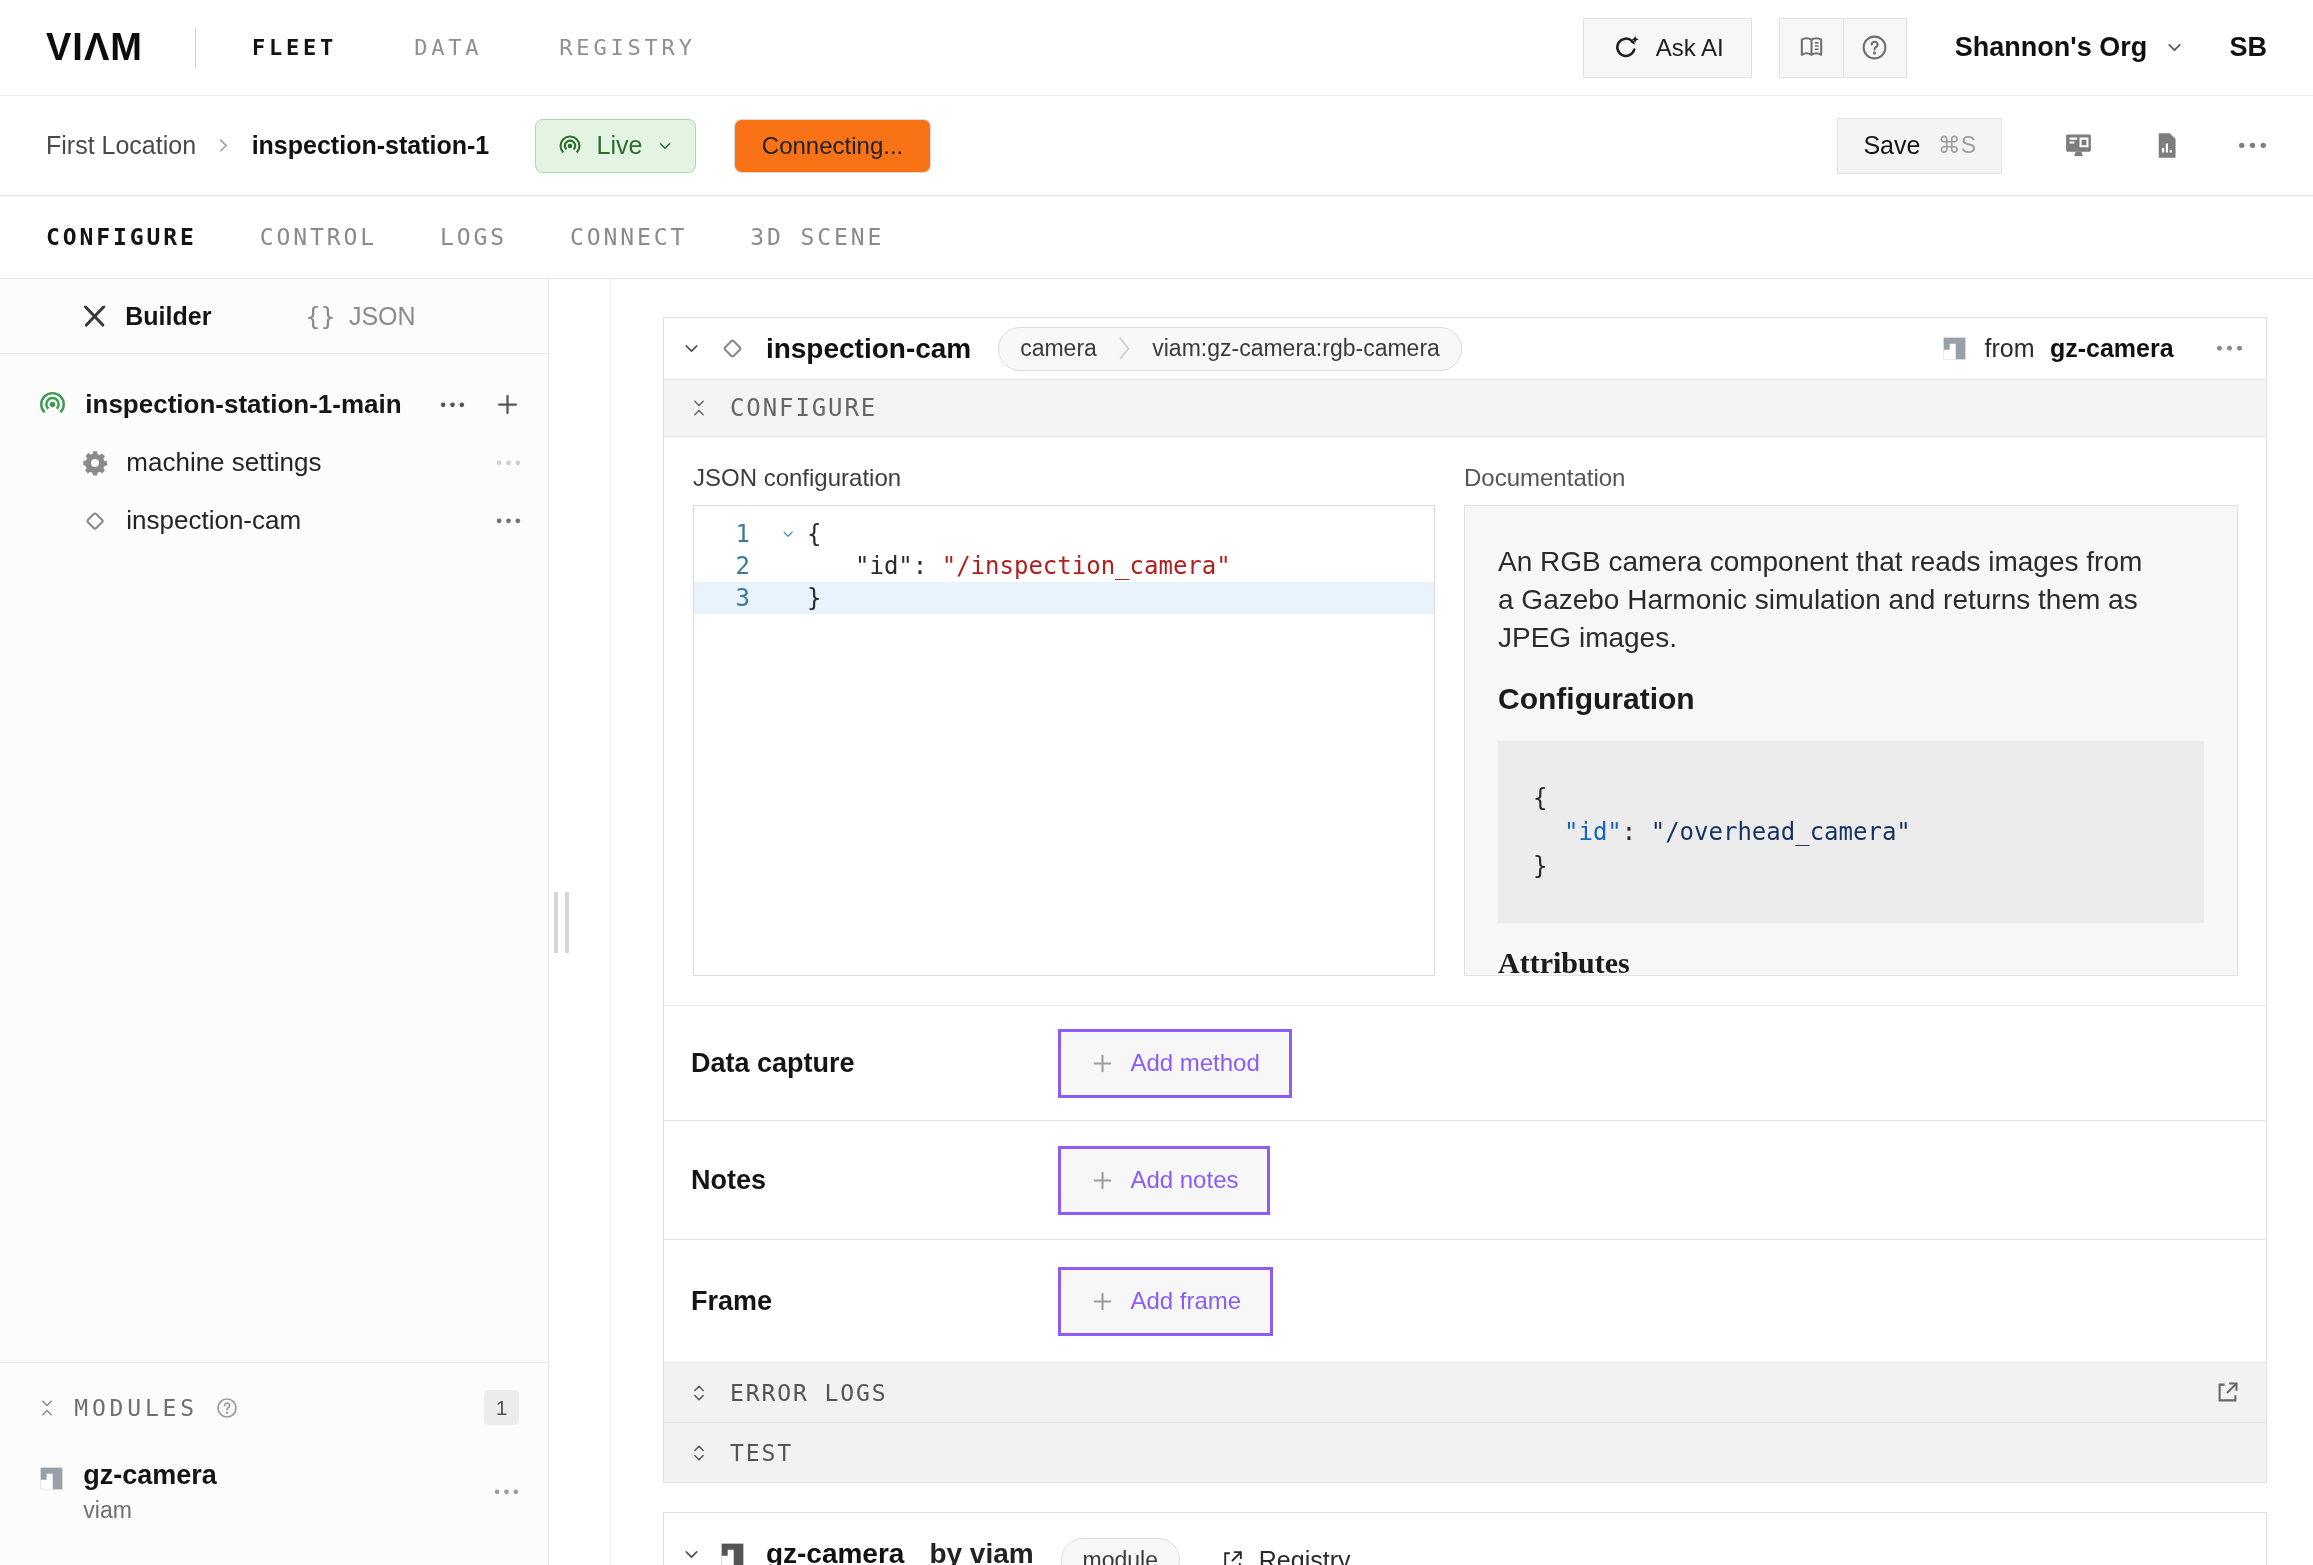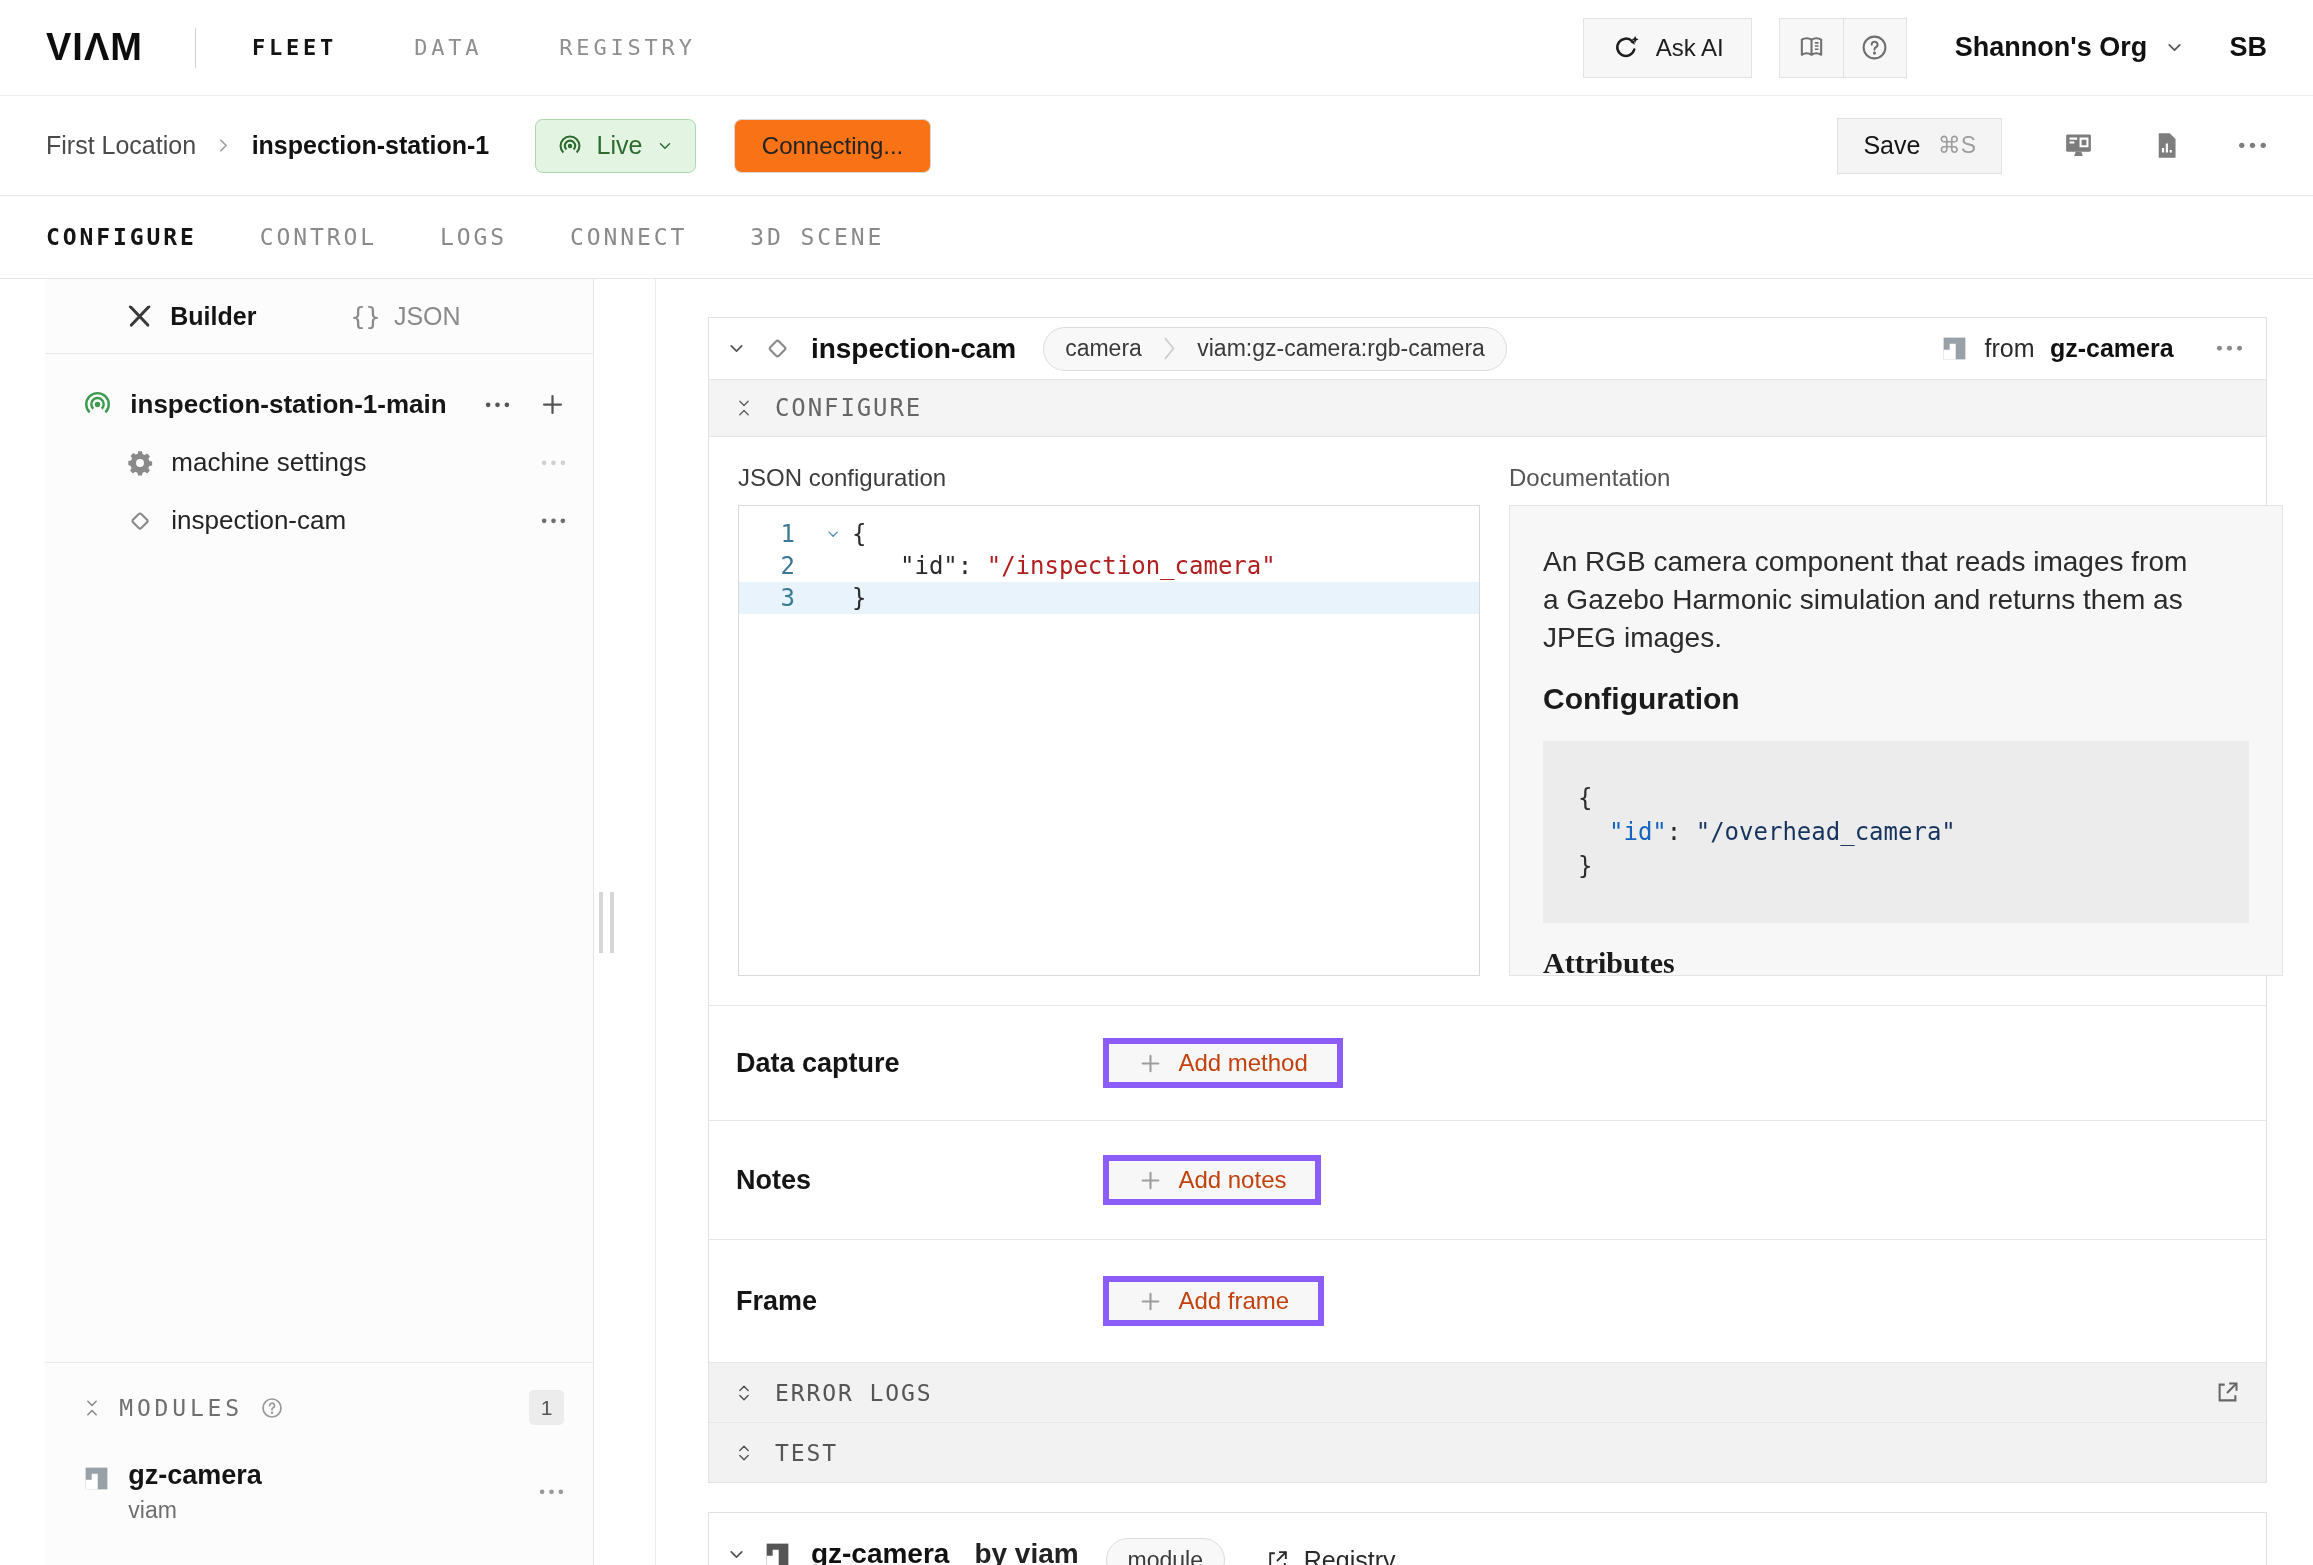--- a/index.html
+++ b/index.html
@@ -32,21 +32,21 @@
   .save-key{color:#9e9e9e;font-size:23px;}
   .bar-icon{color:#7d7d7d;cursor:pointer;}
   .bar-icon.m1{margin-left:60px;} .bar-icon.m2{margin-left:56px;} .bar-icon.m3{margin-left:56px;}
 
   
   .tab-bar{display:flex;align-items:center;gap:63px;height:84px;padding:0 46px;border-top:1px solid #e6e6e6;border-bottom:1px solid #e6e6e6;font-family:"DejaVu Sans Mono",monospace;font-size:23px;letter-spacing:2.9px;color:#8a8a8a;}
   .m-tab{cursor:pointer;}
   .m-tab.active{color:#141414;font-weight:700;}
 
   
-  .content{display:flex;height:1287px;padding-left:45px;}
+  .content{display:flex;height:1287px;}
   .sidebar{width:549px;flex:none;border-right:1px solid #e4e4e4;background:#fcfcfc;display:flex;flex-direction:column;}
   .builder-row{height:75px;flex:none;display:flex;align-items:center;padding:0 29px 0 81px;border-bottom:1px solid #e9e9e9;}
   .builder-toggle{display:flex;align-items:center;gap:17.3px;font-size:25px;font-weight:700;color:#141414;cursor:pointer;}
   .json-toggle{display:flex;align-items:center;gap:13.4px;margin-left:94px;font-size:25px;color:#8a8a8a;cursor:pointer;}
   .json-braces{font-family:"DejaVu Sans Mono",monospace;font-size:25px;}
   .tree{flex:1;padding:35px 27px 0 37px;}
   .tree-main{display:flex;align-items:center;gap:17.3px;}
   .tree-main-name{font-size:26px;font-weight:700;color:#161616;text-align:center;}
   .tree-actions{margin-left:auto;display:flex;align-items:center;gap:29px;}
   .tree-child{display:flex;align-items:center;gap:17.3px;padding-left:44px;margin-top:27px;font-size:26px;color:#242424;cursor:pointer;}
@@ -97,21 +97,21 @@
   .doc-code{background:#ececec;padding:40px 35px;font-family:"DejaVu Sans Mono",monospace;font-size:24px;line-height:34px;color:#2b2b2b;margin:0 0 23px;}
   .doc-code .line{white-space:pre;}
   .doc-code .line.indent{padding-left:31px;}
   .doc-key{color:#1565c0;}
   .doc-val{color:#16335e;}
   .attrs-h{font-size:30px;font-weight:600;color:#1b1b1b;margin:0 0 13.4px;font-family:Liberation Serif, serif;}
 
   .section-row{border-top:1px solid #e6e6e6;display:flex;align-items:center;padding:0 29px 0 27px;height:119px;}
   .section-row.r1{height:115px;} .section-row.r2{height:123px;}
   .section-label{width:367px;font-size:27px;font-weight:600;color:#151515;}
-  .add-btn{display:flex;align-items:center;gap:15.4px;height:50px;padding:0 29px;background:#f7f7f7;border:6px solid #8b5cf6;font-size:24px;color:#c2410c;font-family:"Liberation Sans",sans-serif;cursor:pointer;}
+  .add-btn{display:flex;align-items:center;gap:15.4px;height:69px;padding:0 29px;background:#f7f7f7;border:3px solid #8b5cf6;font-size:24px;color:#8b5cf6;font-family:"Liberation Sans",sans-serif;cursor:pointer;}
   .add-btn .plus{color:#9e9e9e;}
 
   .collapse-bar{height:60px;border-top:1px solid #e6e6e6;background:#f2f2f2;display:flex;align-items:center;gap:21px;padding:0 25px;font-family:"DejaVu Sans Mono",monospace;font-size:23px;letter-spacing:1.9px;color:#555;cursor:pointer;}
   .bar-ext{margin-left:auto;color:#666;cursor:pointer;}
 
   .card2{margin-top:29px;height:106px;}
   .card2 .card-header{height:auto;padding-top:25px;align-items:flex-start;}
   .card2 .chev{margin-top:5.8px;}
   .card2-name{font-size:28px;font-weight:700;color:#111;margin-left:3.8px;}
   .card2-by{font-size:28px;font-weight:600;color:#222;margin-left:9.6px;}

